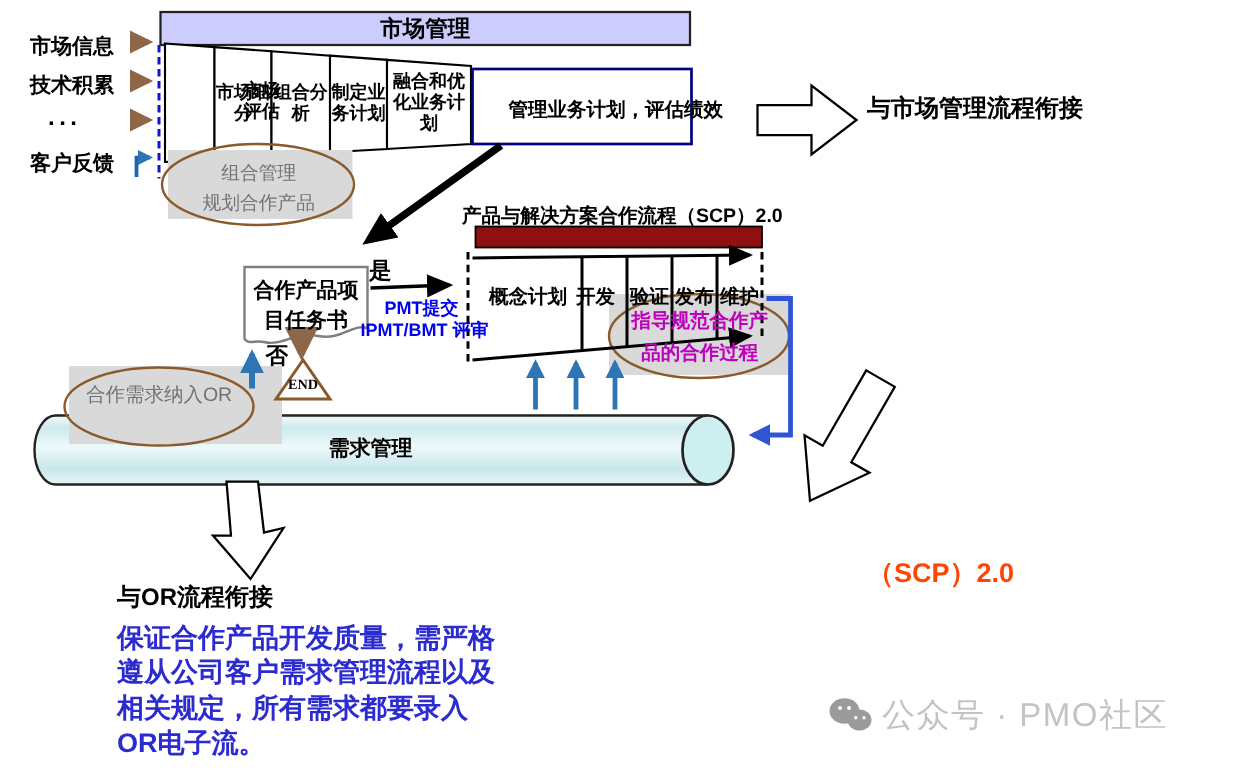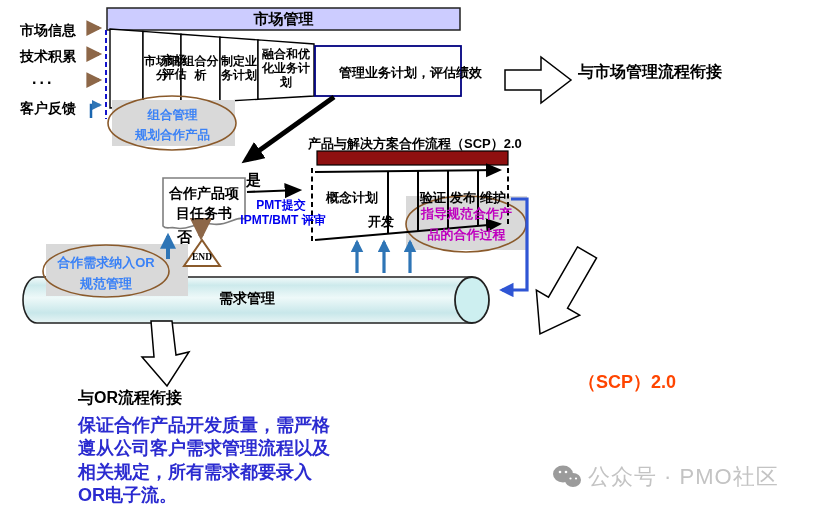--- a/index.html
+++ b/index.html
@@ -6,21 +6,21 @@
   #canvas{position:relative;width:824px;height:515px;background:#fff;overflow:hidden;
           font-family:"Liberation Sans","DejaVu Sans",sans-serif;}
   #shapes{position:absolute;left:0;top:0;z-index:1;}
   .txt{position:absolute;z-index:3;color:#000;}
   .c{text-align:center;}
   .b{font-weight:bold;}
   .cell{font-size:12px;font-weight:bold;line-height:1.16;text-align:center;}
   .scpcell{font-size:13px;font-weight:bold;text-align:center;white-space:nowrap;}
   .bluenote{color:#2b2bd0;font-weight:bold;line-height:1.3;}
   .blacktitle{color:#000;font-weight:bold;font-size:16px;white-space:nowrap;}
-  .ellipsetext{color:#3b82f6;font-weight:bold;text-align:center;white-space:nowrap;}
+  .ellipsetext{color:#737373;font-weight:normal;text-align:center;white-space:nowrap;}
   .magenta{color:#bf00bf;}
   .watermark{position:absolute;z-index:2;display:flex;align-items:center;gap:6px;
              color:#c3c3c3;font-size:22px;letter-spacing:1px;white-space:nowrap;}
 </style>
 </head>
 <body>
 
 <div id="canvas">
 
   <svg id="shapes" width="824" height="515" viewBox="0 0 824 515">
@@ -133,37 +133,36 @@
   <div class="txt cell" style="left:181px;top:55px;width:39px;">组合分析</div>
   <div class="txt cell" style="left:220px;top:55px;width:38px;">制定业务计划</div>
   <div class="txt cell" style="left:258px;top:48px;width:56px;">融合和优化业务计划</div>
   <div class="txt b c" style="left:317px;top:64px;width:142px;font-size:13px;white-space:nowrap;margin-left:22px;">管理业务计划，评估绩效</div>
 
   <div class="txt ellipsetext" style="left:112px;top:107px;width:121px;font-size:12.5px;">组合管理</div>
   <div class="txt ellipsetext" style="left:112px;top:127px;width:121px;font-size:12.5px;">规划合作产品</div>
 
   <div class="txt b" style="left:308px;top:135px;font-size:13px;white-space:nowrap;">产品与解决方案合作流程（SCP）2.0</div>
   <div class="txt scpcell" style="left:318px;top:189px;width:68px;">概念计划</div>
-  <div class="txt scpcell" style="left:368px;top:189px;width:22px;margin-top:24px;">开发</div>
+  <div class="txt scpcell" style="left:384px;top:189px;width:22px;">开发</div>
   <div class="txt scpcell" style="left:418px;top:189px;width:30px;">验证</div>
   <div class="txt scpcell" style="left:448px;top:189px;width:30px;">发布</div>
   <div class="txt scpcell" style="left:478px;top:189px;width:30px;">维护</div>
 
   <div class="txt b c magenta" style="left:407px;top:205px;width:119px;font-size:13px;white-space:nowrap;">指导规范合作产</div>
   <div class="txt b c magenta" style="left:407px;top:226px;width:119px;font-size:13px;white-space:nowrap;">品的合作过程</div>
 
   <div class="txt b c" style="left:167px;top:184px;width:74px;font-size:14px;line-height:1.4;">合作产品项目任务书</div>
   <div class="txt b" style="left:246px;top:171px;font-size:15px;">是</div>
   <div class="txt b" style="left:177px;top:228px;font-size:15px;">否</div>
   <div class="txt b c" style="left:188px;top:252px;width:28px;font-size:9.5px;font-family:'Liberation Serif','DejaVu Serif',serif;">END</div>
   <div class="txt b c" style="left:249px;top:197px;width:64px;font-size:12px;color:#0000ee;white-space:nowrap;">PMT提交</div>
   <div class="txt b c" style="left:236px;top:212px;width:94px;font-size:12px;color:#0000ee;white-space:nowrap;">IPMT/BMT 评审</div>
 
   <div class="txt ellipsetext" style="left:44px;top:254px;width:124px;font-size:13px;">合作需求纳入OR</div>
-  <div class="txt ellipsetext" style="left:44px;top:275px;width:124px;font-size:13px;">规范管理</div>
 
   <div class="txt b c" style="left:197px;top:290px;width:100px;font-size:14px;">需求管理</div>
 
   <div class="txt blacktitle" style="left:578px;top:18px;margin-top:44px;">与市场管理流程衔接</div>
 
   <div class="txt blacktitle" style="left:78px;top:388px;">与OR流程衔接</div>
   <div class="txt bluenote" style="left:78px;top:414px;width:252px;font-size:18px;">保证合作产品开发质量，需严格遵从公司客户需求管理流程以及相关规定，所有需求都要录入OR电子流。</div>
 
   <div class="txt b" style="left:578px;top:370px;font-size:18px;color:#ff4500;">（SCP）2.0</div>
 

